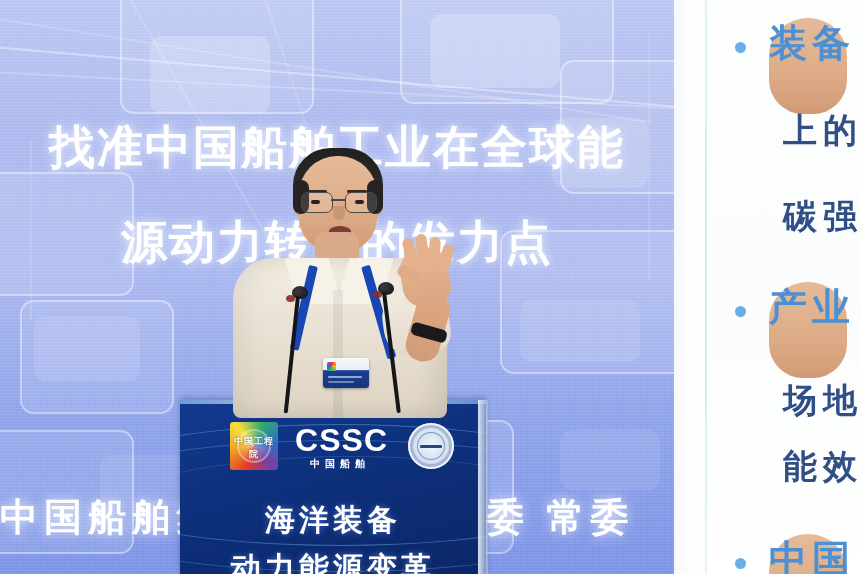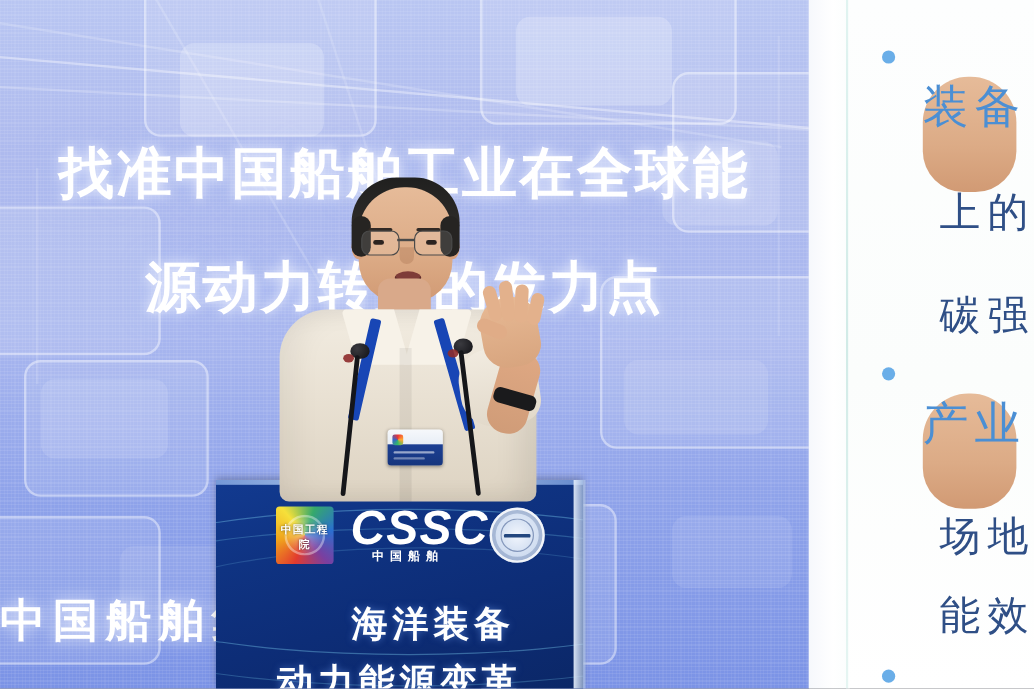--- a/index.html
+++ b/index.html
@@ -38,21 +38,21 @@
   }
   .tech-vline{
     position:absolute;background:rgba(255,255,255,.30);width:2px;
   }
 
   .led-title{
     position:absolute;left:0;width:674px;text-align:center;
     color:#ffffff;font-weight:700;letter-spacing:2px;
     text-shadow:0 0 10px rgba(255,255,255,.75),0 0 22px rgba(180,200,255,.55);
     white-space:nowrap;
-    font-family:Liberation Mono, monospace;
+    font-family:Liberation Serif, serif;
   }
   .led-title.l1{top:120px;font-size:46px;line-height:56px;}
   .led-title.l2{top:215px;font-size:46px;line-height:56px;}
 
   .led-name{
     position:absolute;left:0;width:674px;text-align:center;top:330px;
     color:#ffffff;font-size:72px;font-weight:700;letter-spacing:10px;
     text-shadow:0 0 14px rgba(255,255,255,.8);
     white-space:nowrap;
   }
@@ -79,23 +79,22 @@
     position:absolute;left:707px;top:0;width:155px;height:574px;
     background:linear-gradient(180deg,#fdfefe 0%, #fbfdfc 55%, #ffffff 100%);
     overflow:hidden;
   }
   .bullet-block{position:absolute;left:0;width:155px;}
   .bullet-dot{
     position:absolute;width:11px;height:11px;border-radius:50%;
     background:#6aaee8;
   }
   .slide-line{
-    position:absolute;white-space:nowrap;font-weight:400;
+    position:absolute;white-space:nowrap;font-weight:700;
     font-family:"Liberation Serif","DejaVu Serif",serif;
-    margin-top:46px;
   }
   .slide-line.head{
     color:#4b8fd4;font-size:38px;letter-spacing:5px;
   }
   .slide-line.body{
     color:#2f4f86;font-size:34px;letter-spacing:6px;
   }
 
   
   .podium{
@@ -128,23 +127,24 @@
   }
   .logo-cae .tag{
     position:absolute;left:0;right:0;bottom:9px;text-align:center;
     color:#fff;font-size:9px;font-weight:700;letter-spacing:1px;
     text-shadow:0 0 2px rgba(0,0,0,.6);
   }
   .logo-cssc{
     position:absolute;left:112px;top:2px;width:96px;text-align:center;
   }
   .logo-cssc .mark{
-    color:#ffffff;font-size:40px;font-weight:800;font-style:italic;
+    color:#ffffff;font-size:32px;font-weight:800;
     letter-spacing:1px;line-height:32px;
     font-family:"Liberation Sans","DejaVu Sans",sans-serif;
+    text-align:right;
   }
   .logo-cssc .sub{
     color:#ffffff;font-size:10px;letter-spacing:5px;margin-top:1px;
     font-weight:600;
   }
   .logo-seal{
     position:absolute;left:228px;top:1px;width:46px;height:46px;border-radius:50%;
     background:radial-gradient(circle at 50% 45%, #eaf1fb 0%, #cfdcf0 60%, #b4c7e6 100%);
     box-shadow:inset 0 0 0 2px rgba(255,255,255,.85), inset 0 0 0 5px rgba(40,70,130,.25);
   }
@@ -155,21 +155,21 @@
   }
   .logo-seal .bar{
     position:absolute;left:12px;top:22px;width:22px;height:3px;
     background:#23477f;border-radius:1px;
   }
   .podium-text{
     position:absolute;left:0;width:306px;text-align:center;
     color:#ffffff;font-weight:700;white-space:nowrap;
     text-shadow:0 0 6px rgba(120,170,255,.5);
   }
-  .podium-text.t1{top:100px;font-size:30px;letter-spacing:4px;margin-left:28px;}
+  .podium-text.t1{top:100px;font-size:30px;letter-spacing:4px;}
   .podium-text.t2{top:148px;font-size:30px;letter-spacing:4px;}
 
   
   .speaker{position:absolute;left:215px;top:140px;width:250px;height:270px;}
   .neck{
     position:absolute;left:100px;top:92px;width:44px;height:46px;
     background:#d9a98a;border-radius:10px;
   }
   .torso{
     position:absolute;left:18px;top:118px;width:214px;height:160px;
@@ -334,20 +334,21 @@
     <div class="tech-vline" style="left:648px;top:30px;height:250px;opacity:.4;"></div>
     <div class="tech-vline" style="left:444px;top:400px;height:170px;opacity:.35;"></div>
 
     <div class="led-grid"></div>
 
     <div class="led-title l1">找准中国船舶工业在全球能</div>
     <div class="led-title l2">源动力转型的发力点</div>
     <div class="led-name">李</div>
 
     <div class="led-footer" style="text-align:left;padding-left:0;width:190px;">中国船舶集</div>
+    <div class="led-footer" style="text-align:left;left:486px;width:190px;">委 常委</div>
   </div>
 
   <div class="podium">
     <div class="podium-top"></div>
     <div class="podium-wave" style="left:-120px;top:24px;width:560px;height:120px;"></div>
     <div class="podium-wave" style="left:-140px;top:40px;width:600px;height:130px;opacity:.7;"></div>
     <div class="podium-wave" style="left:-100px;top:56px;width:540px;height:140px;opacity:.5;"></div>
 
     <div class="logo-row">
       <div class="logo-cae">

